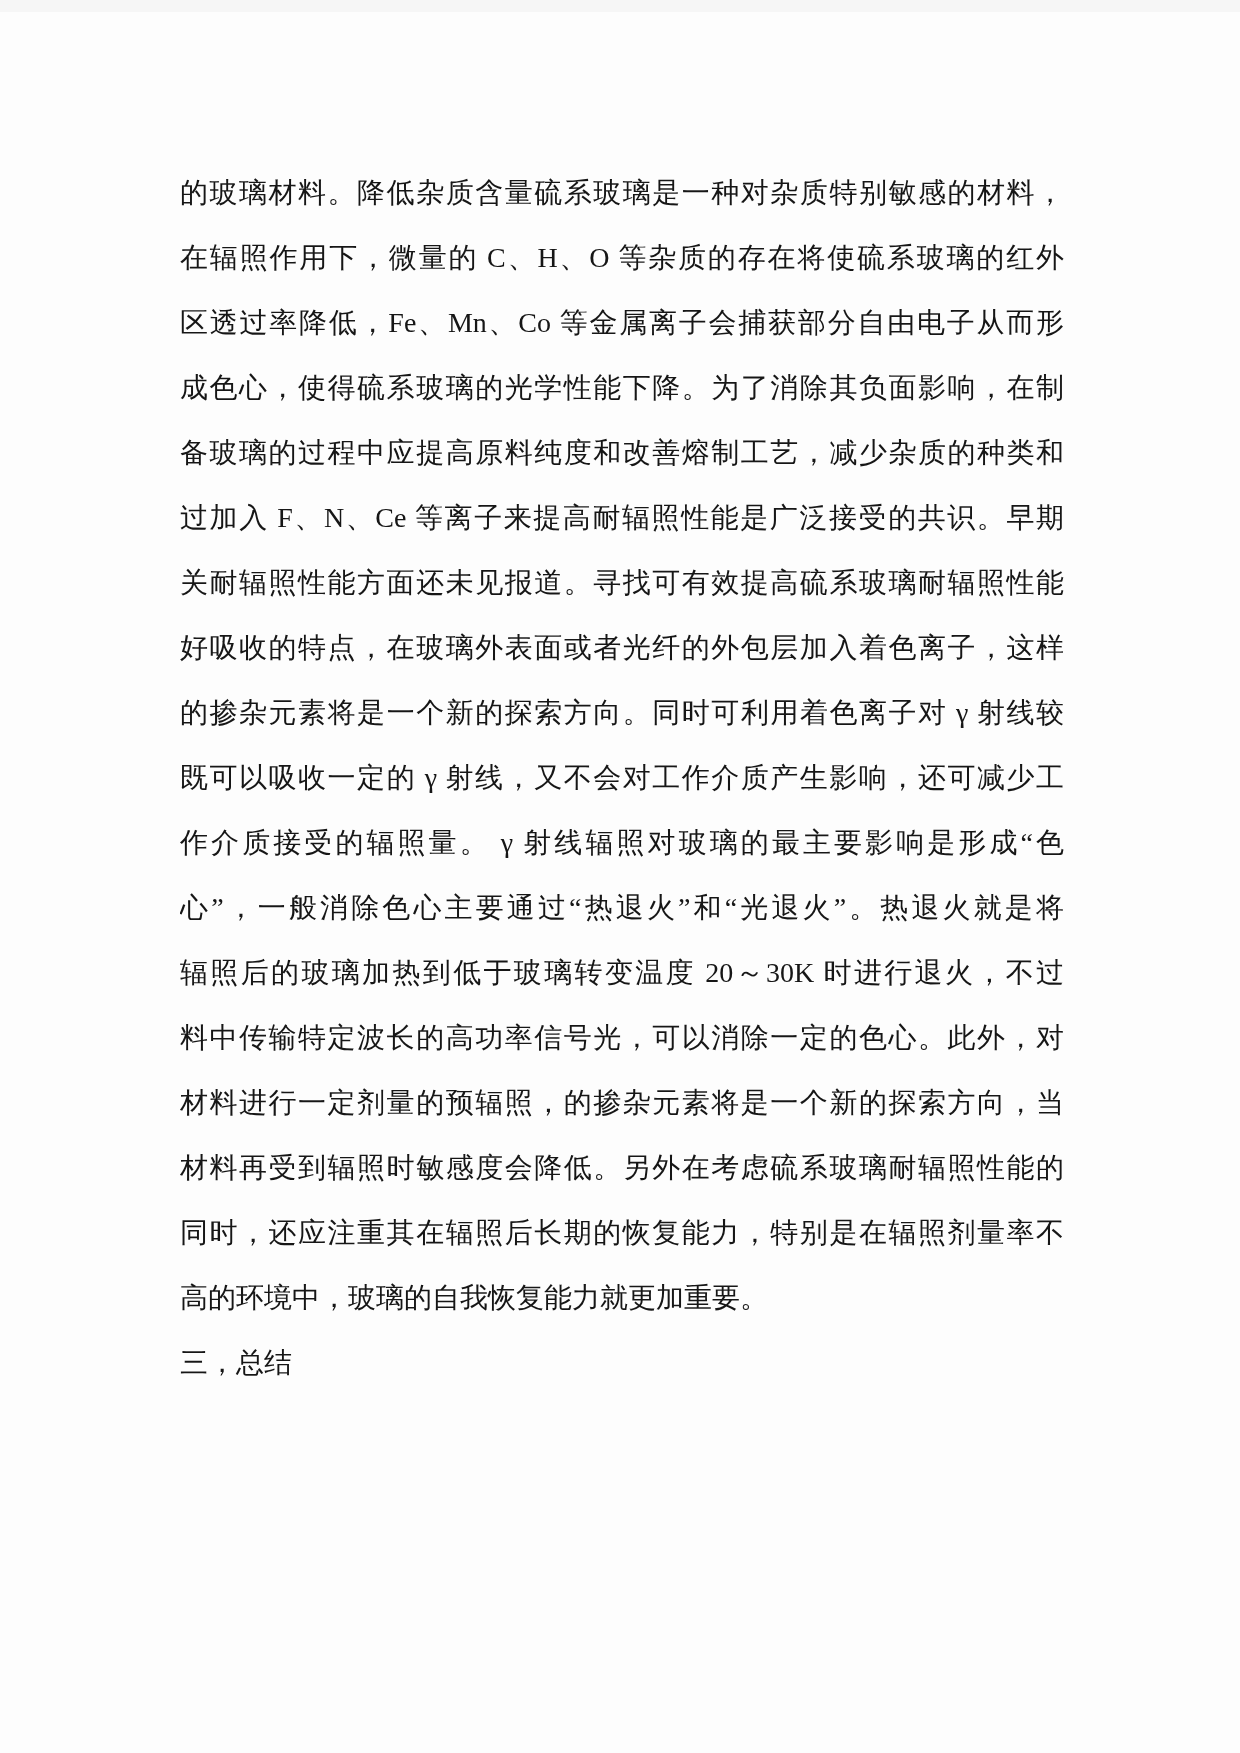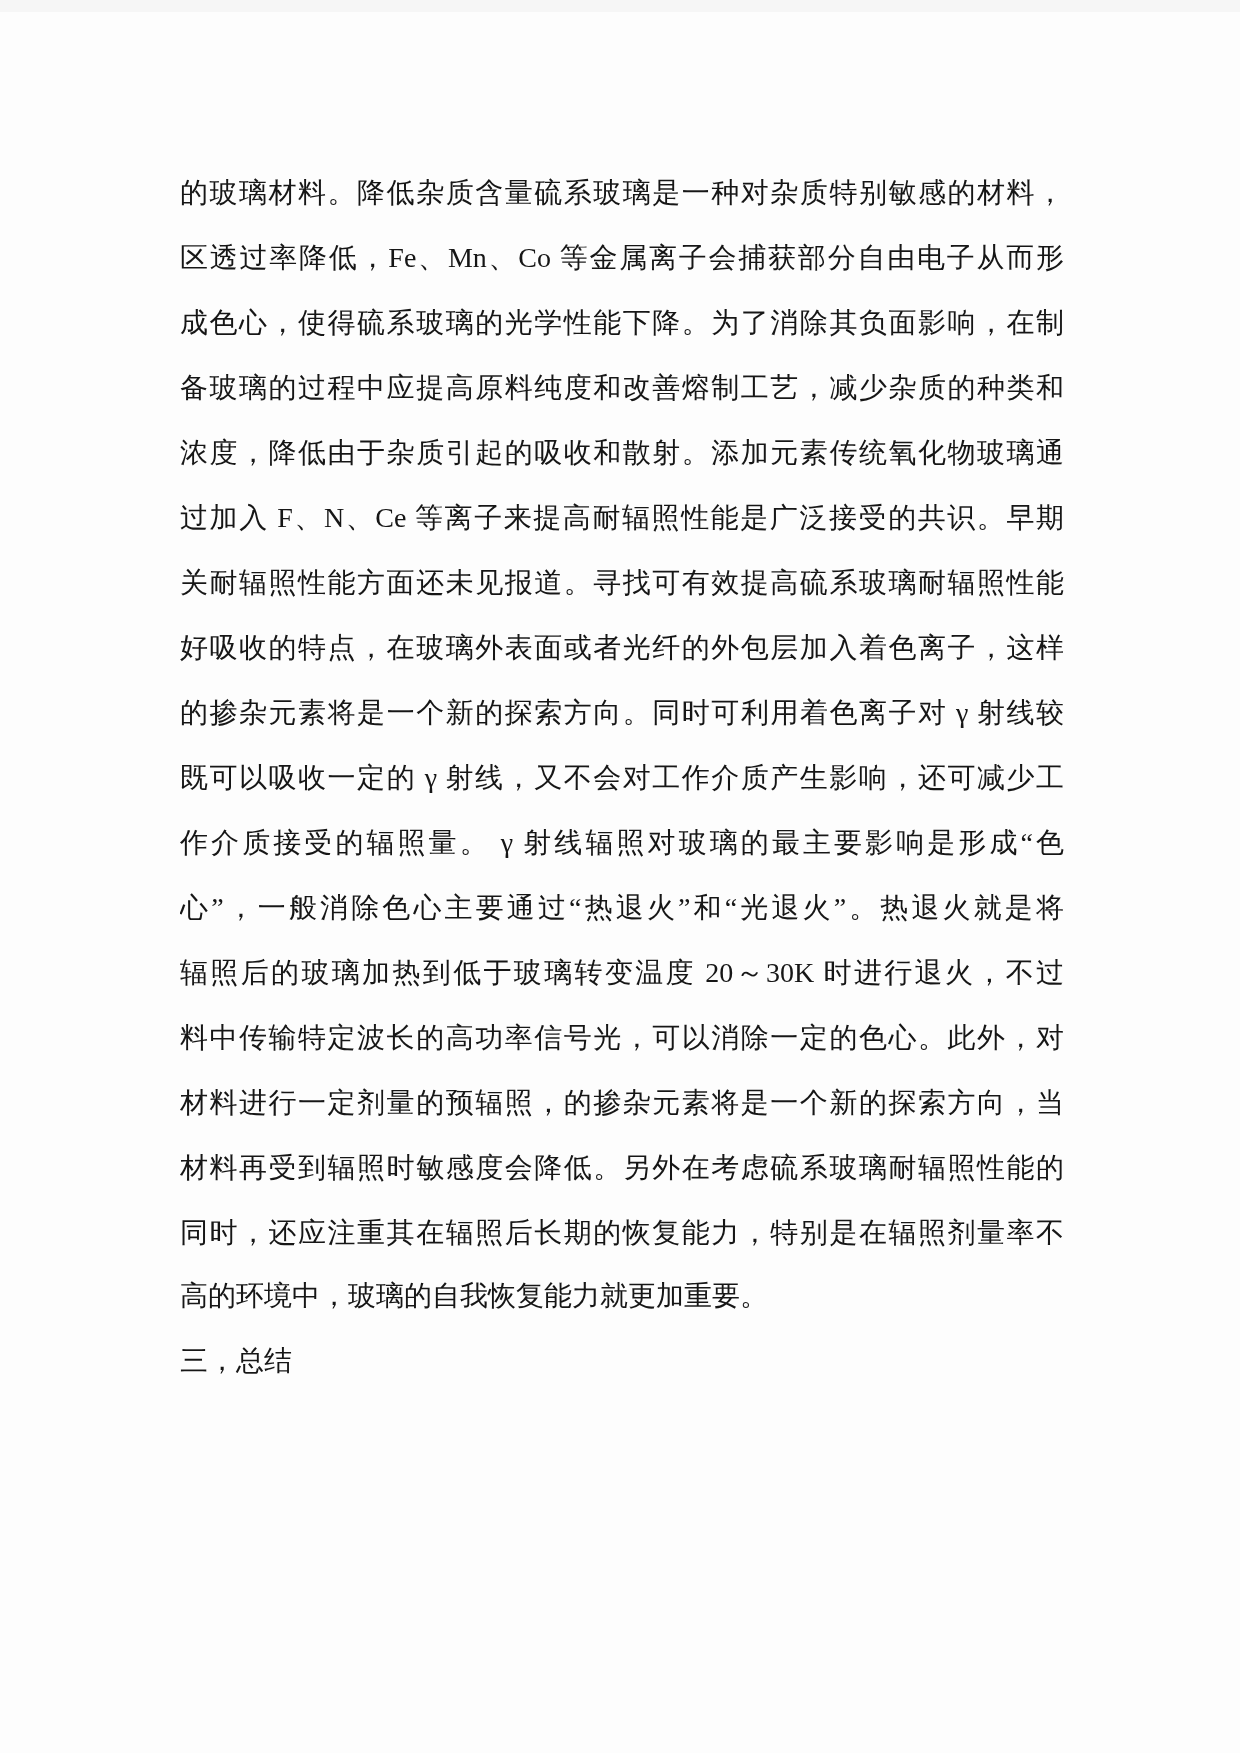--- a/index.html
+++ b/index.html
@@ -29,33 +29,32 @@
     color: #161616;
     text-align: justify;
     text-align-last: justify;
     text-justify: inter-character;
     white-space: normal;
     overflow: hidden;
   }
   .line.no-justify {
     text-align: center;
     text-align-last: left;
-    font-family: Liberation Mono, monospace;
   }
 </style>
 </head>
 <body>
 
 <div class="page">
   <div class="text-block" id="lines-container">
       <div class="line">的玻璃材料。降低杂质含量硫系玻璃是一种对杂质特别敏感的材料，</div>
+      <div class="line">在辐照作用下，微量的 C、H、O 等杂质的存在将使硫系玻璃的红外</div>
       <div class="line">区透过率降低，Fe、Mn、Co 等金属离子会捕获部分自由电子从而形</div>
       <div class="line">成色心，使得硫系玻璃的光学性能下降。为了消除其负面影响，在制</div>
       <div class="line">备玻璃的过程中应提高原料纯度和改善熔制工艺，减少杂质的种类和</div>
-      <div class="line">浓度，降低由于杂质引起的吸收和散射。添加元素传统氧化物玻璃通</div>
       <div class="line">过加入 F、N、Ce 等离子来提高耐辐照性能是广泛接受的共识。早期</div>
       <div class="line">关耐辐照性能方面还未见报道。寻找可有效提高硫系玻璃耐辐照性能</div>
       <div class="line">好吸收的特点，在玻璃外表面或者光纤的外包层加入着色离子，这样</div>
       <div class="line">的掺杂元素将是一个新的探索方向。同时可利用着色离子对 γ 射线较</div>
       <div class="line">既可以吸收一定的 γ 射线，又不会对工作介质产生影响，还可减少工</div>
       <div class="line">作介质接受的辐照量。 γ 射线辐照对玻璃的最主要影响是形成“色</div>
       <div class="line">心”，一般消除色心主要通过“热退火”和“光退火”。热退火就是将</div>
       <div class="line">辐照后的玻璃加热到低于玻璃转变温度 20～30K 时进行退火，不过</div>
       <div class="line">料中传输特定波长的高功率信号光，可以消除一定的色心。此外，对</div>
       <div class="line">材料进行一定剂量的预辐照，的掺杂元素将是一个新的探索方向，当</div>

